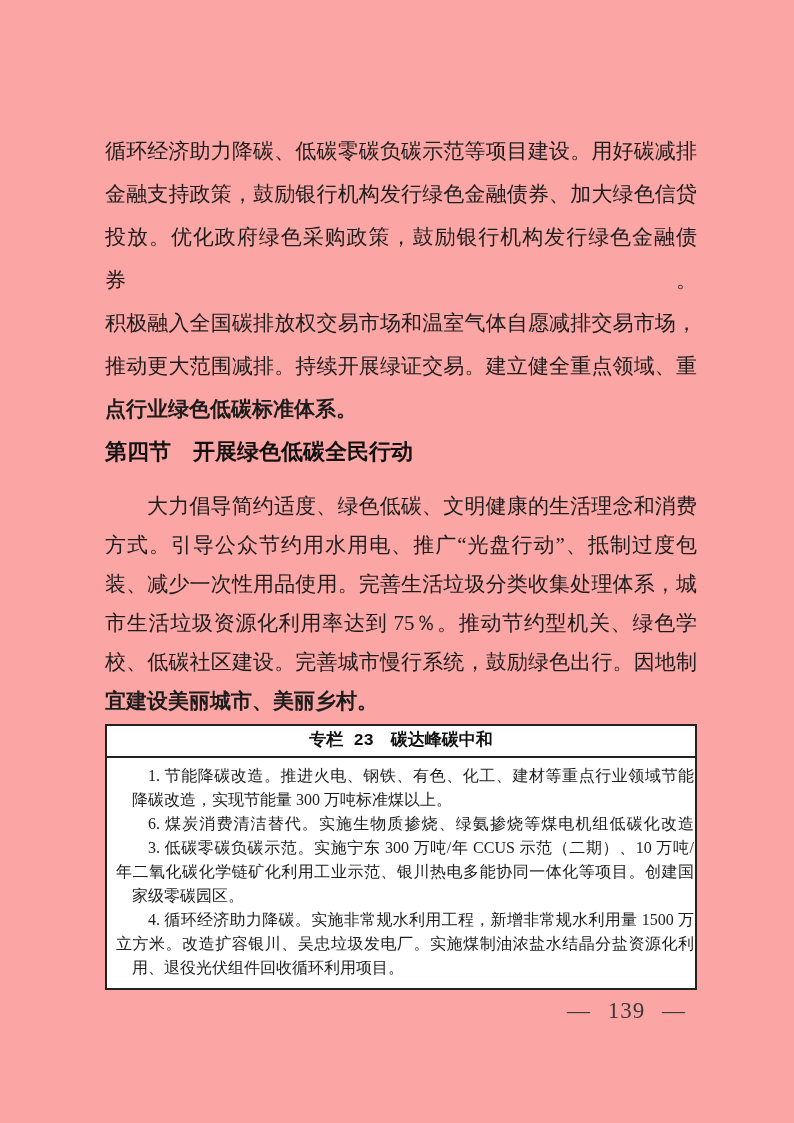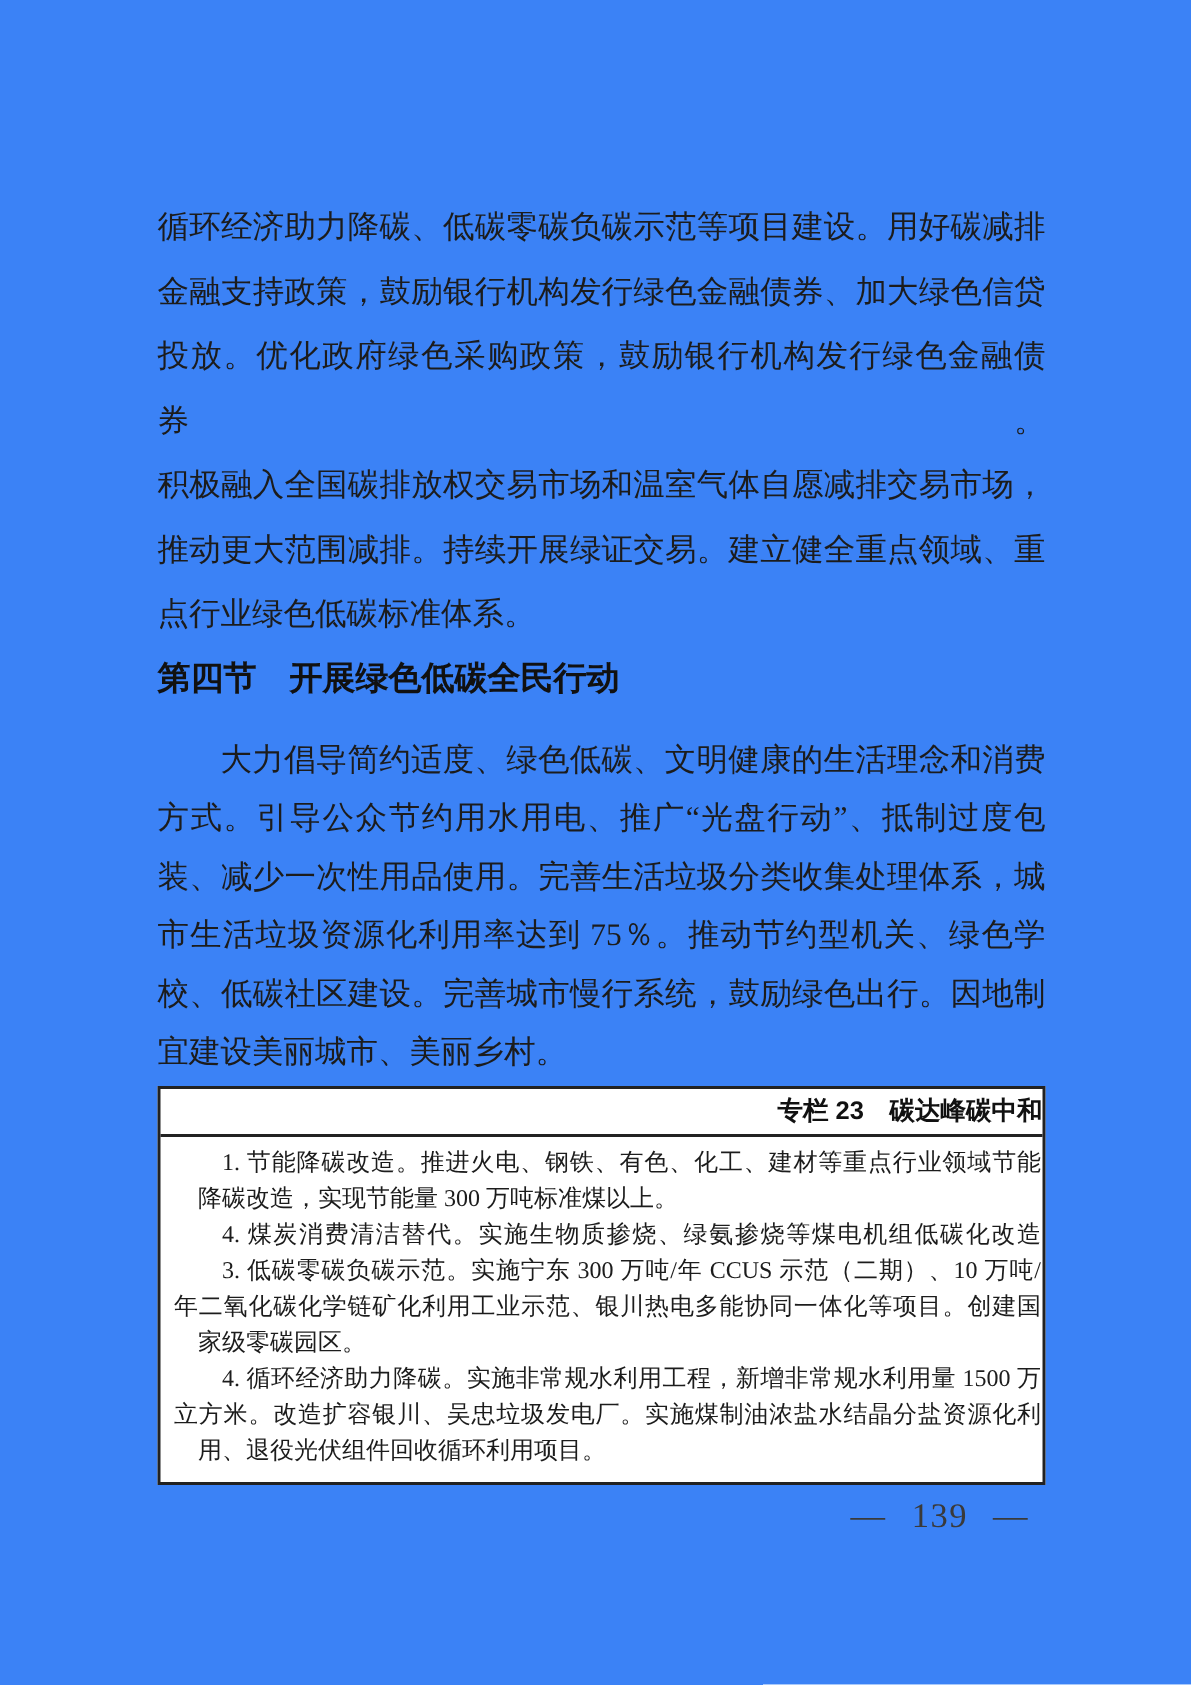--- a/index.html
+++ b/index.html
@@ -1,21 +1,21 @@
 <!DOCTYPE html>
 <html><head>
 <meta charset="utf-8">
 <style>
   * { margin: 0; padding: 0; box-sizing: border-box; }
   html, body { background: #ffffff; }
   .page {
     position: relative;
     width: 794px;
     height: 1123px;
-    background: #3b82f6;
+    background: #fca5a5;
     font-family: "Liberation Serif", serif;
     color: #1c1c1c;
     overflow: hidden;
   }
   .content {
     position: absolute;
     left: 105px;
     top: 130px;
     width: 592px;
   }
@@ -25,45 +25,46 @@
     text-align: justify;
     text-align-last: justify;
     text-justify: inter-character;
     white-space: normal;
   }
   .body-text.tight .line {
     line-height: 39px;
   }
   .body-text .line.end {
     text-align-last: left;
+    font-weight: bold;
   }
   .body-text .line.indent {
     text-indent: 2em;
   }
   .section-heading {
     font-family: "Liberation Sans", sans-serif;
     font-weight: bold;
     font-size: 22px;
     line-height: 30px;
     color: #111111;
     margin-top: 6px;
     margin-bottom: 20px;
   }
   .callout-box {
     margin-top: 3px;
     border: 2px solid #222222;
     background: #ffffff;
   }
   .box-header {
-    font-family: Liberation Sans, sans-serif;
+    font-family: Liberation Mono, monospace;
     font-weight: bold;
     font-size: 17px;
     line-height: 22px;
-    text-align: right;
-    padding: 4px 0;
+    text-align: center;
+    padding: 4px 13px;
     border-bottom: 2px solid #222222;
     color: #111111;
   }
   .box-body {
     padding: 6px 1px 8px 9px;
   }
   .box-body .line {
     font-size: 16px;
     line-height: 24px;
     text-align: justify;
@@ -111,21 +112,21 @@
         <div class="line">市生活垃圾资源化利用率达到 75％。推动节约型机关、绿色学</div>
         <div class="line">校、低碳社区建设。完善城市慢行系统，鼓励绿色出行。因地制</div>
         <div class="line end">宜建设美丽城市、美丽乡村。</div>
       </div>
 
     <div class="callout-box">
       <div class="box-header">专栏 23　碳达峰碳中和</div>
       <div class="box-body">
           <div class="line indent">1. 节能降碳改造。推进火电、钢铁、有色、化工、建材等重点行业领域节能</div>
           <div class="line end">降碳改造，实现节能量 300 万吨标准煤以上。</div>
-          <div class="line indent">4. 煤炭消费清洁替代。实施生物质掺烧、绿氨掺烧等煤电机组低碳化改造</div>
+          <div class="line indent">6. 煤炭消费清洁替代。实施生物质掺烧、绿氨掺烧等煤电机组低碳化改造</div>
           <div class="line indent">3. 低碳零碳负碳示范。实施宁东 300 万吨/年 CCUS 示范（二期）、10 万吨/</div>
           <div class="line">年二氧化碳化学链矿化利用工业示范、银川热电多能协同一体化等项目。创建国</div>
           <div class="line end">家级零碳园区。</div>
           <div class="line indent">4. 循环经济助力降碳。实施非常规水利用工程，新增非常规水利用量 1500 万</div>
           <div class="line">立方米。改造扩容银川、吴忠垃圾发电厂。实施煤制油浓盐水结晶分盐资源化利</div>
           <div class="line end">用、退役光伏组件回收循环利用项目。</div>
         </div>
     </div>
 
   </div>

